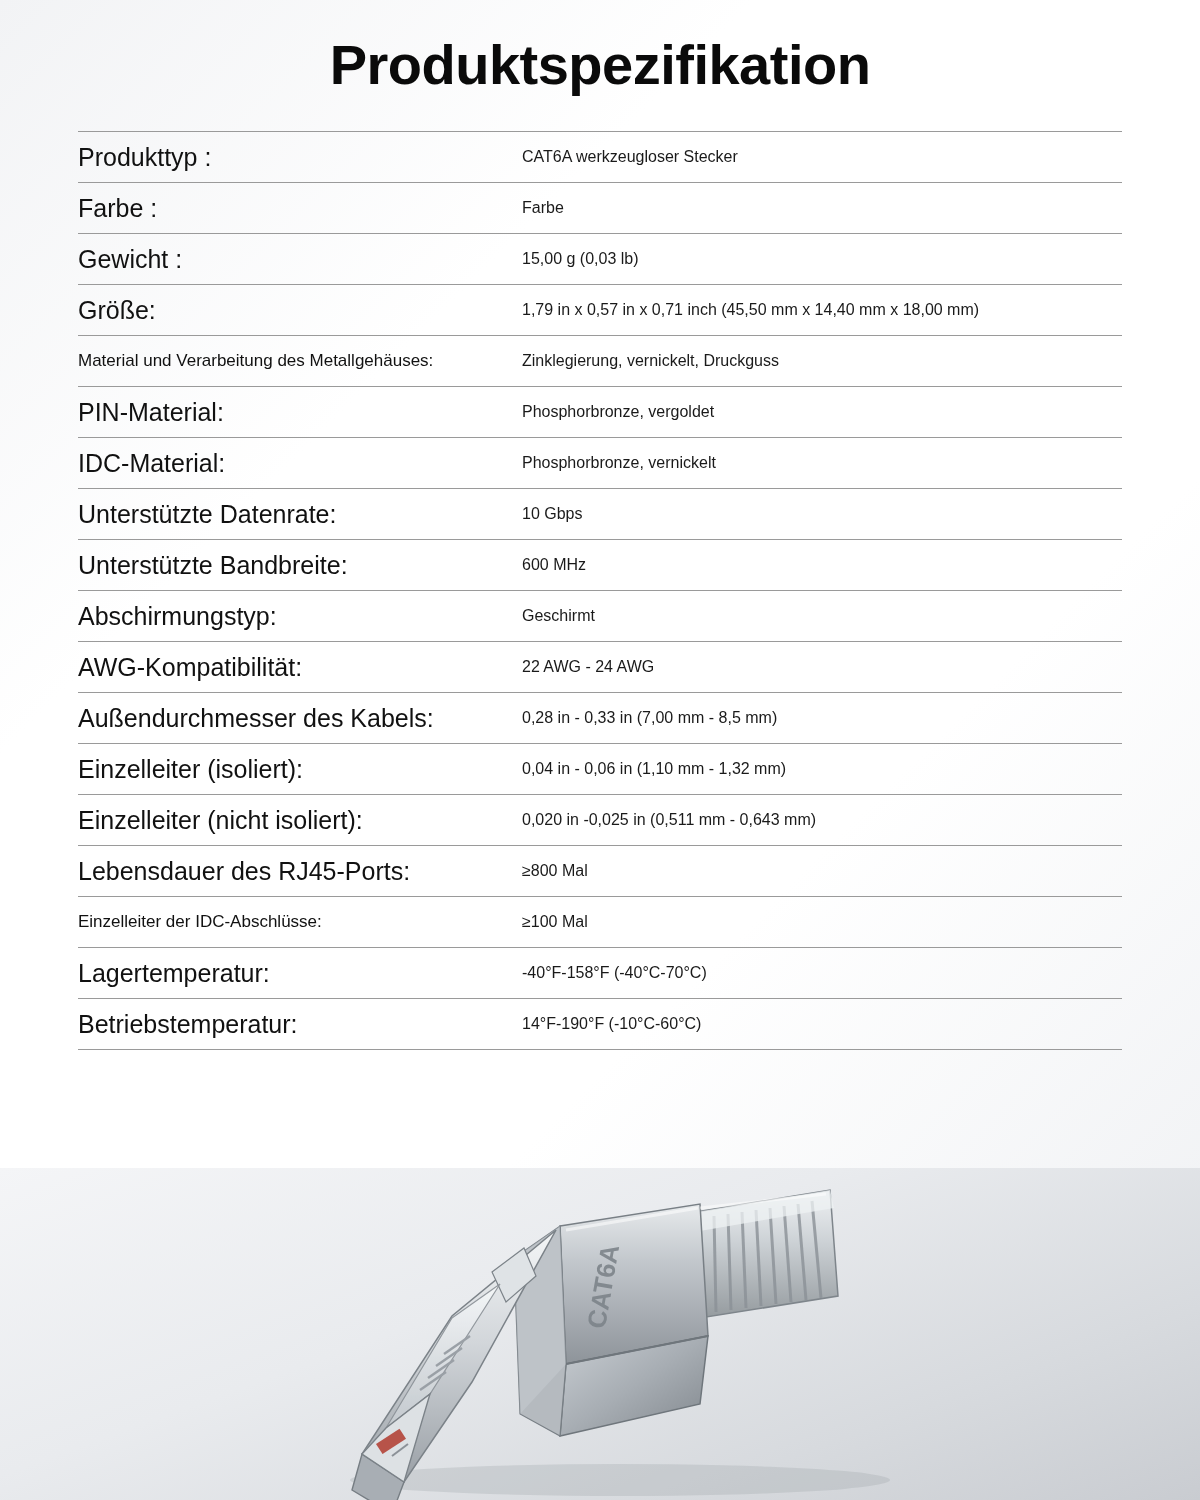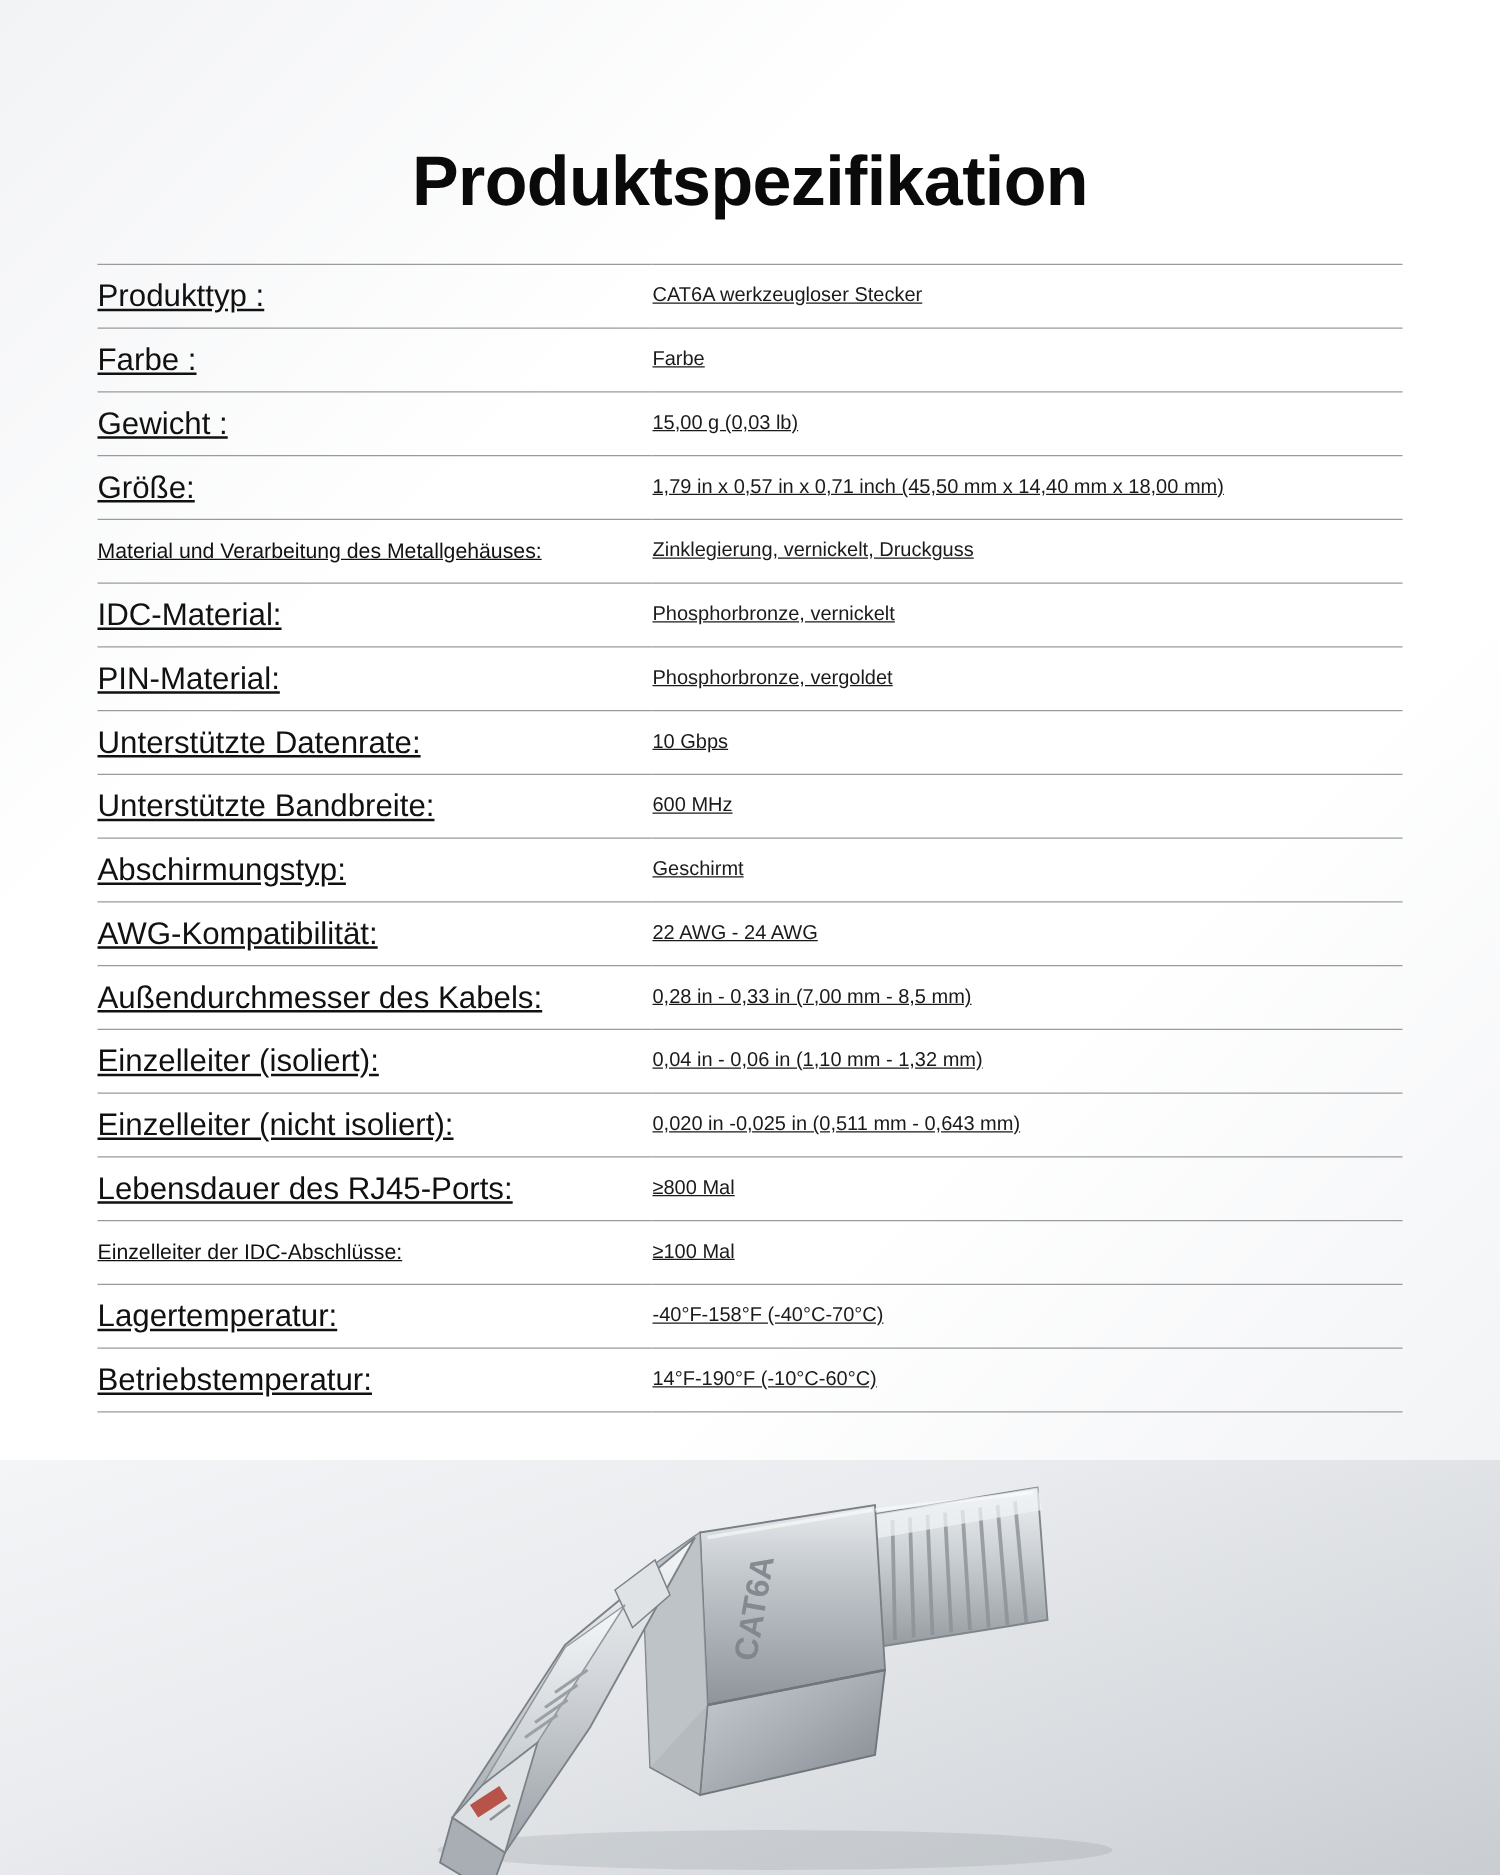--- a/index.html
+++ b/index.html
@@ -20,41 +20,40 @@
     width: 1200px;
     height: 1500px;
     background: linear-gradient(135deg, #f2f3f5 0%, #ffffff 28%, #ffffff 62%, #eceef1 100%);
     box-sizing: border-box;
   }
   .title {
     text-align: center;
     font-size: 56px;
     font-weight: 700;
     letter-spacing: -0.5px;
-    padding-top: 112px;
+    padding-top: 32px;
     margin: 0 0 34px 0;
     color: #0a0a0a;
   }
   .spec-table {
     width: 1044px;
     margin: 0 auto;
     border-collapse: collapse;
     table-layout: fixed;
   }
   .spec-table tr {
     border-top: 1px solid #9a9a9a;
   }
   .spec-table tr:last-child {
     border-bottom: 1px solid #9a9a9a;
   }
   .spec-table td {
     vertical-align: middle;
     padding: 0;
     height: 50px;
-    text-decoration: underline;
   }
   td.label {
     width: 436px;
     font-size: 25px;
     color: #111111;
     padding-right: 8px;
     white-space: nowrap;
   }
   td.label.small {
     font-size: 17px;
@@ -108,26 +107,26 @@
       </tr>
       <tr>
         <td class="label">Größe:</td>
         <td class="value">1,79 in x 0,57 in x 0,71 inch (45,50 mm x 14,40 mm x 18,00 mm)</td>
       </tr>
       <tr>
         <td class="label small">Material und Verarbeitung des Metallgehäuses:</td>
         <td class="value">Zinklegierung, vernickelt, Druckguss</td>
       </tr>
       <tr>
+        <td class="label">PIN-Material:</td>
+        <td class="value">Phosphorbronze, vergoldet</td>
+      </tr>
+      <tr>
         <td class="label">IDC-Material:</td>
         <td class="value">Phosphorbronze, vernickelt</td>
-      </tr>
-      <tr>
-        <td class="label">PIN-Material:</td>
-        <td class="value">Phosphorbronze, vergoldet</td>
       </tr>
       <tr>
         <td class="label">Unterstützte Datenrate:</td>
         <td class="value">10 Gbps</td>
       </tr>
       <tr>
         <td class="label">Unterstützte Bandbreite:</td>
         <td class="value">600 MHz</td>
       </tr>
       <tr>

